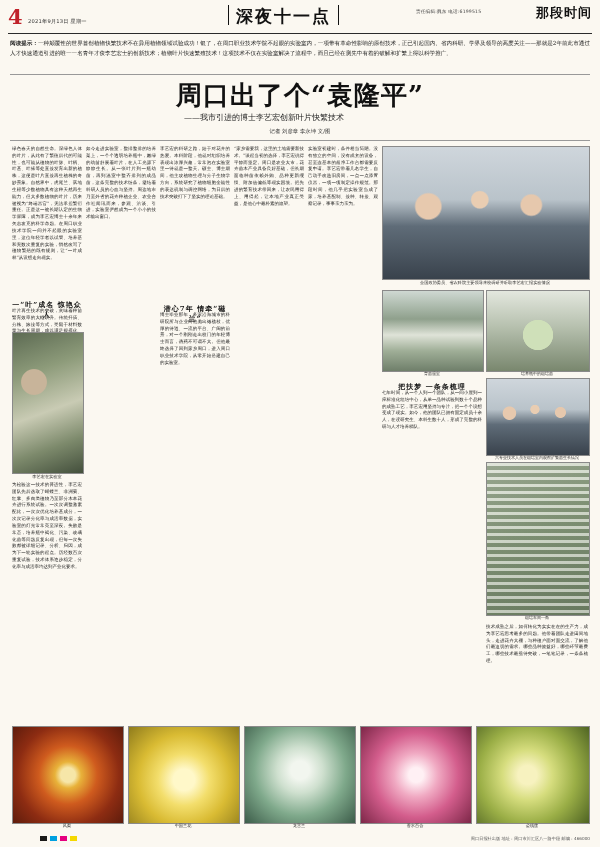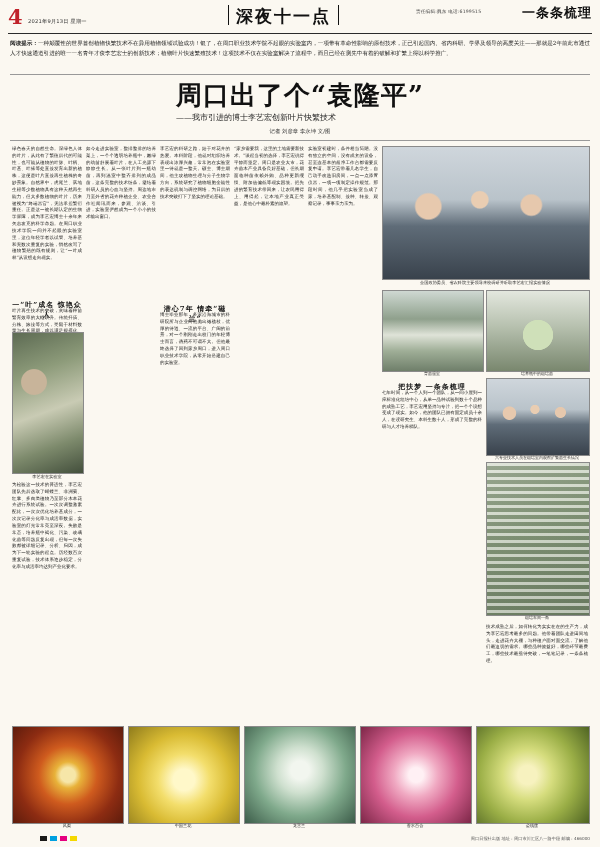--- a/index.html
+++ b/index.html
@@ -29,21 +29,21 @@
   
   .lead{position:absolute;left:10px;top:38px;width:580px;font-size:5.6px;line-height:1.85;
     color:#222;text-align:justify;font-family:"DejaVu Serif","Liberation Serif",serif;}
   .lead b{font-weight:bold;}
   .lead-hr{position:absolute;left:10px;top:74px;width:580px;height:.6px;background:#999;}
 
   
   .headline{position:absolute;left:0;top:78px;width:600px;text-align:center;
     font-size:26px;font-weight:bold;letter-spacing:1px;color:#111;
     font-family:"DejaVu Serif","Liberation Serif",serif;}
-  .subhead{position:absolute;left:8px;top:112px;width:496px;text-align:center;font-size:8px;color:#222;
+  .subhead{position:absolute;left:16px;top:112px;width:496px;text-align:center;font-size:8px;color:#222;
     font-family:"DejaVu Serif","Liberation Serif",serif;}
   .byline{position:absolute;left:0;top:128px;width:600px;text-align:center;font-size:5.4px;color:#333;}
   .head-hr{position:absolute;left:10px;top:140px;width:580px;height:.6px;background:#999;}
 
   
   .col{position:absolute;font-size:4.5px;line-height:1.52;text-align:justify;color:#232323;
     font-family:"DejaVu Serif","Liberation Serif",serif;
     word-break:break-all;}
   .sec-title{font-size:7px;font-weight:bold;text-align:center;letter-spacing:1px;margin:4px 0 3px;
     font-family:"DejaVu Serif","Liberation Serif",serif;color:#111;}
@@ -87,21 +87,21 @@
 
 <div class="page">
 
   <div class="masthead">
     <div class="page-num">4</div>
     <div class="page-date">2021年9月13日 星期一</div>
     <div class="mh-rule-l"></div>
     <div class="mh-title">深夜十一点</div>
     <div class="mh-rule-r"></div>
     <div class="mh-contact">责任编辑:魏东  电话:6199515</div>
-    <div class="mh-logo">一条条梳理</div>
+    <div class="mh-logo">那段时间</div>
     <div class="mh-hr"></div>
   </div>
 
   <div class="lead">
     <b>阅读提示：</b><span>一种颠覆性的世界首创植物快繁技术不在异用植物领域试验成功！银了，在周口职业技术学院不起眼的实验室内，一项带有革命性影响的原创技术，正已引起国内、省内科研、学界及领导的高度关注——那就是2年前此市通过人才快速通道引进的唯一一名青年才俊李艺宏士的创新技术；植物叶片快速繁殖技术！这项技术不仅在实验室解决了流程中，而且已经在测先中有着的破解和扩繁上得以科学推广。</span>
   </div>
   <div class="lead-hr"></div>
 
   <div class="headline">周口出了个“袁隆平”</div>
   <div class="subhead">——我市引进的博士李艺宏创新叶片快繁技术</div>

